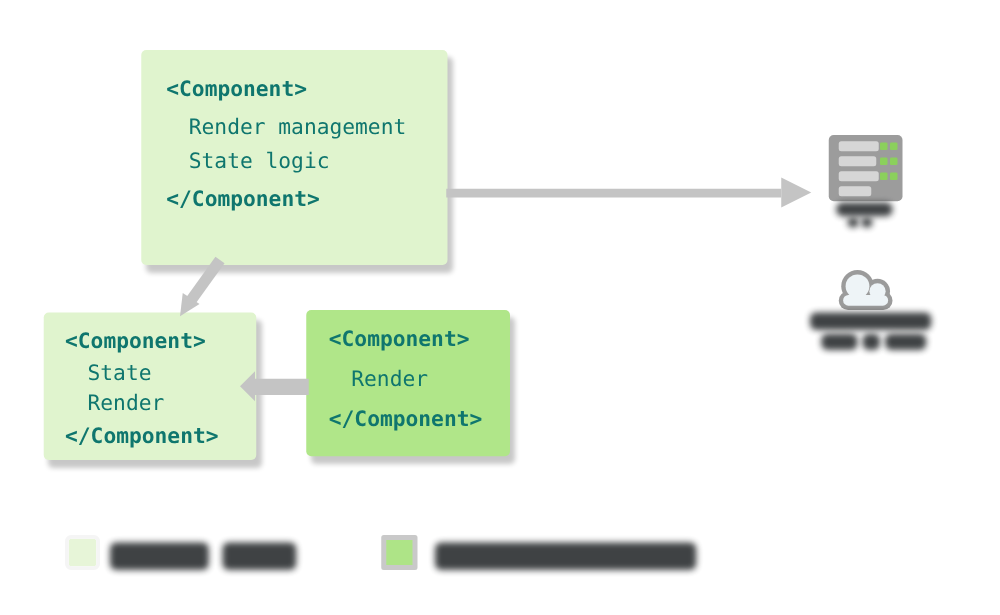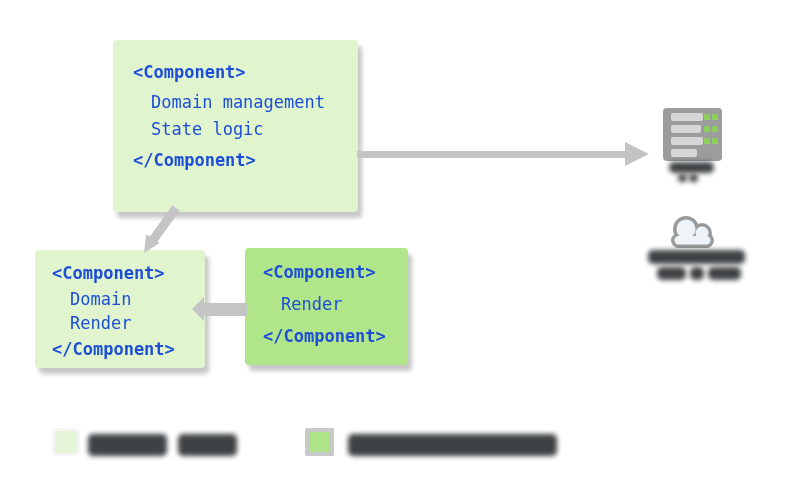--- a/index.html
+++ b/index.html
@@ -5,21 +5,21 @@
   html,body{margin:0;padding:0;background:#ffffff;}
   #canvas{
     position:relative;width:800px;height:492px;background:#ffffff;
     border-radius:14px;overflow:hidden;
     font-family:"DejaVu Sans Mono","Liberation Mono",monospace;
   }
   
   .box{
     position:absolute;border-radius:4px;
     box-shadow:4px 6px 4px rgba(0,0,0,0.22);
-    color:#1d4ed8;
+    color:#0f766e;
   }
   .box.light{background:#e0f4ce;}
   .box.dark{background:#b0e689;}
   .tag{font-weight:bold;font-size:17px;line-height:20px;white-space:pre;}
   .code-line{font-size:17px;line-height:27px;white-space:pre;padding-left:18px;}
   #box-smart{left:113px;top:40px;width:245px;height:172px;padding:22px 0 0 20px;box-sizing:border-box;}
   #box-smart .tag.open{margin-bottom:7px;}
   #box-smart .tag.close{margin-top:7px;}
   #box-mixed{left:35px;top:250px;width:170px;height:118px;padding:13px 0 0 17px;box-sizing:border-box;}
   #box-mixed .code-line{line-height:24px;}
@@ -54,28 +54,28 @@
   #legend-swatch-1{left:55px;top:431px;width:22px;height:22px;background:#e7f5d8;outline:3px solid #f5f5f5;}
   #legend-swatch-2{left:305px;top:428px;width:29px;height:28px;background:#aee487;border:4px solid #c9c9c9;}
 </style>
 </head>
 <body>
 
 <div id="canvas">
 
   <div class="box light" id="box-smart">
     <div class="tag open">&lt;Component&gt;</div>
-    <div class="code-line">Domain management</div>
+    <div class="code-line">Render management</div>
     <div class="code-line">State logic</div>
     <div class="tag close">&lt;/Component&gt;</div>
   </div>
 
   <div class="box light" id="box-mixed">
     <div class="tag open">&lt;Component&gt;</div>
-    <div class="code-line">Domain</div>
+    <div class="code-line">State</div>
     <div class="code-line">Render</div>
     <div class="tag close">&lt;/Component&gt;</div>
   </div>
 
   <div class="box dark" id="box-presentational">
     <div class="tag open">&lt;Component&gt;</div>
     <div class="code-line">Render</div>
     <div class="tag close">&lt;/Component&gt;</div>
   </div>
 

